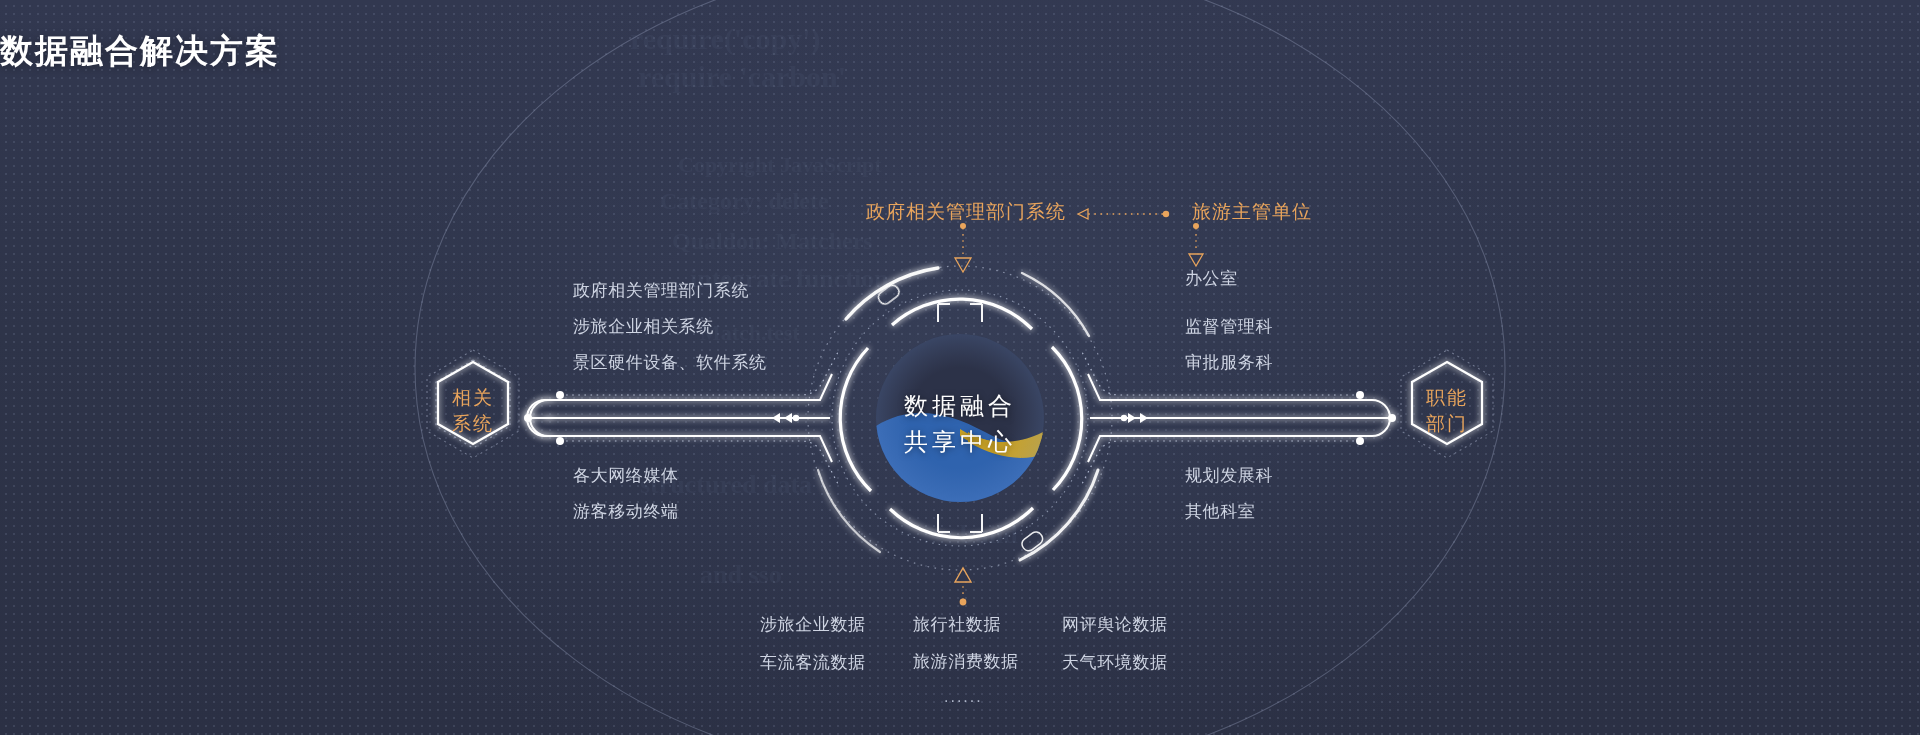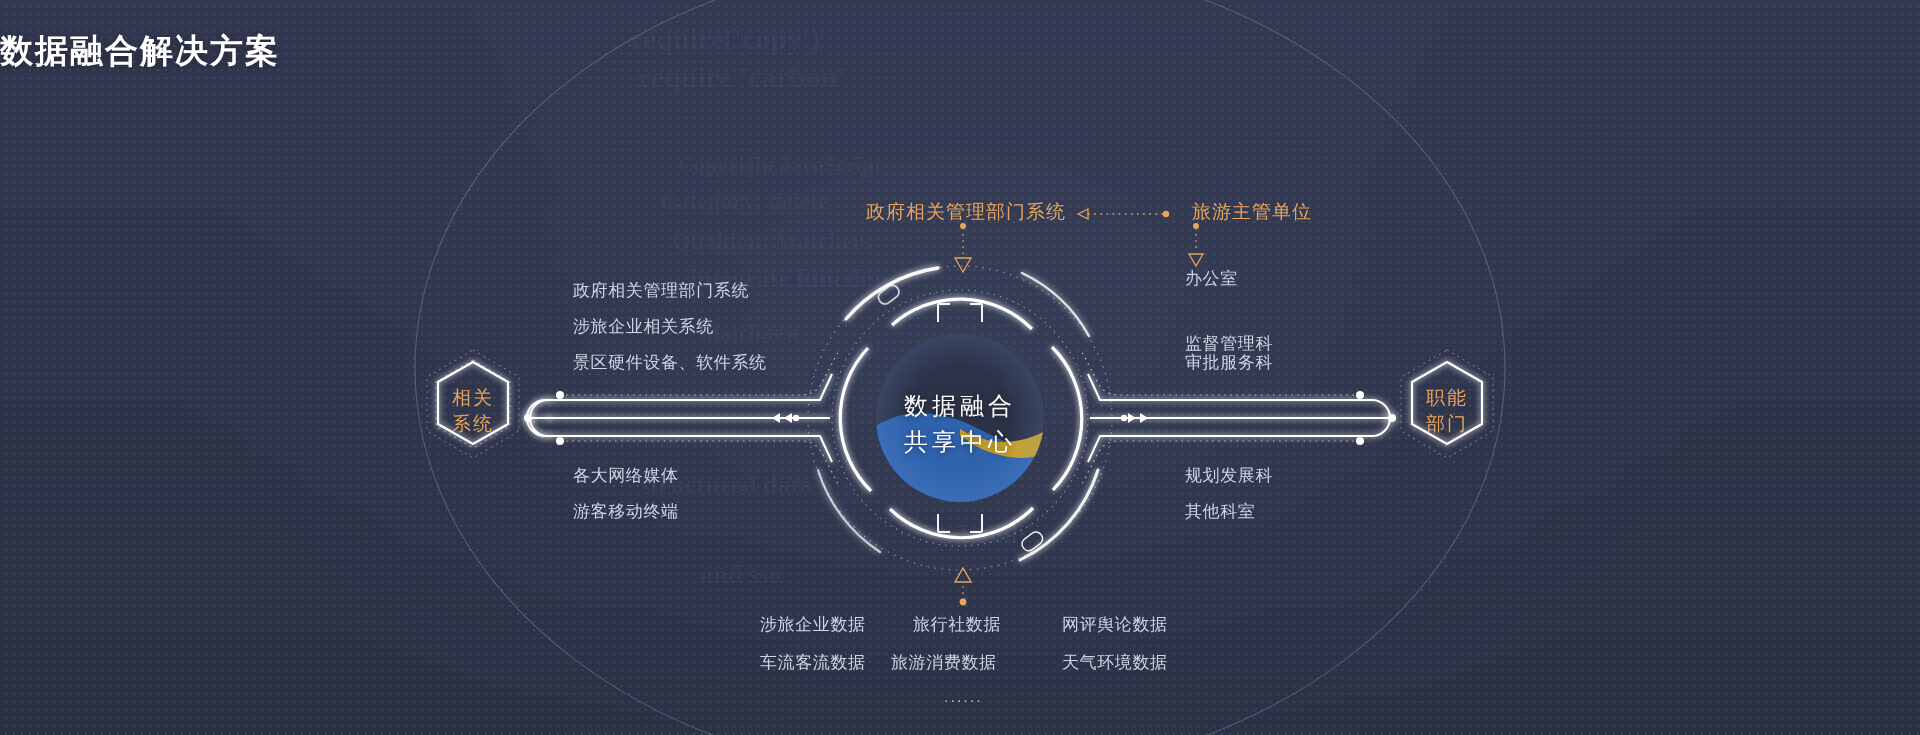--- a/index.html
+++ b/index.html
@@ -266,21 +266,21 @@
     <div class="lbl orange" style="left:1192px;top:202px;">旅游主管单位</div>
 
     <div class="lbl" style="left:573px;top:282px;">政府相关管理部门系统</div>
     <div class="lbl" style="left:573px;top:318px;text-align:right;">涉旅企业相关系统</div>
     <div class="lbl" style="left:573px;top:354px;">景区硬件设备、软件系统</div>
 
     <div class="lbl" style="left:573px;top:467px;">各大网络媒体</div>
     <div class="lbl" style="left:573px;top:503px;">游客移动终端</div>
 
     <div class="lbl" style="left:1185px;top:270px;">办公室</div>
-    <div class="lbl" style="left:1185px;top:335px;text-align:center;">监督管理科</div>
+    <div class="lbl" style="left:1185px;top:318px;text-align:center;">监督管理科</div>
     <div class="lbl" style="left:1185px;top:354px;">审批服务科</div>
 
     <div class="lbl" style="left:1185px;top:467px;">规划发展科</div>
     <div class="lbl" style="left:1185px;top:503px;">其他科室</div>
 
     <div class="hex-text" style="left:1377px;top:385px;width:140px;">
       <div>职能</div>
       <div>部门</div>
     </div>
     <div class="hex-text" style="left:403px;top:385px;width:140px;">
@@ -291,18 +291,18 @@
     <div class="center-text" style="left:860px;top:388px;width:200px;">
       <div>数据融合</div>
       <div>共享中心</div>
     </div>
 
     <div class="lbl" style="left:760px;top:616px;">涉旅企业数据</div>
     <div class="lbl" style="left:913px;top:616px;">旅行社数据</div>
     <div class="lbl" style="left:1062px;top:616px;text-align:right;">网评舆论数据</div>
 
     <div class="lbl" style="left:760px;top:654px;">车流客流数据</div>
-    <div class="lbl" style="left:891px;top:654px;">旅游消费数据</div>
+    <div class="lbl" style="left:913px;top:654px;font-family:Liberation Mono, monospace;">旅游消费数据</div>
     <div class="lbl" style="left:1062px;top:654px;font-family:Liberation Serif, serif;">天气环境数据</div>
 
     <div class="dots-ellipsis" style="left:944px;top:688px;">......</div>
   </div>
 </div>
 
 </body></html>

